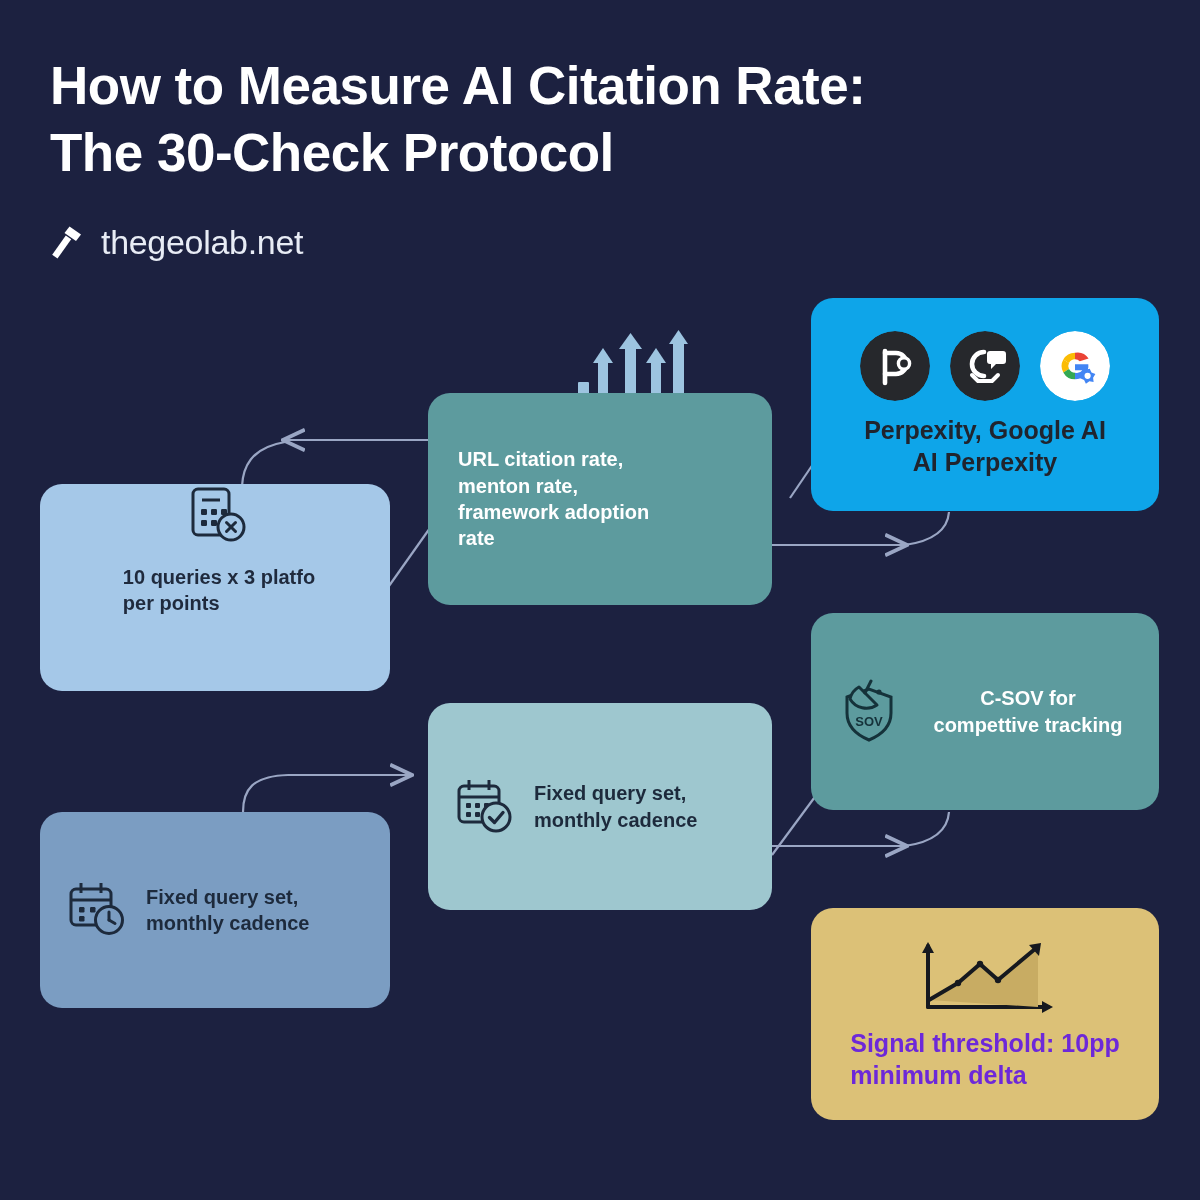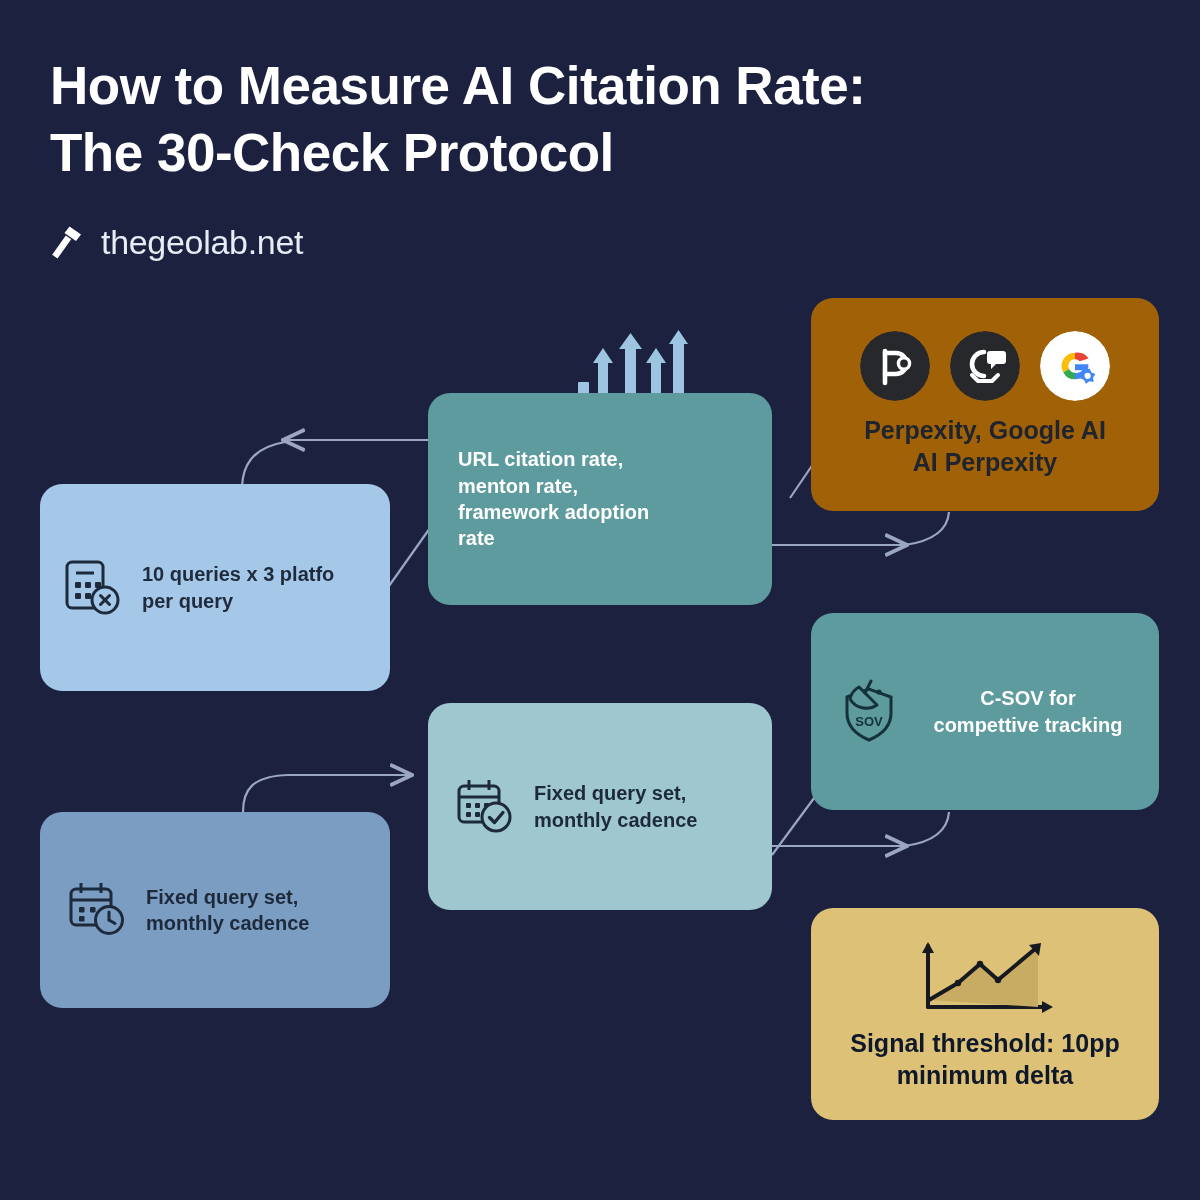--- a/index.html
+++ b/index.html
@@ -34,21 +34,21 @@
   .box { position:absolute; border-radius:22px; }
   .box-inner { display:flex; align-items:center; height:100%; padding:0 26px; gap:18px; }
   .box-text { font-size:20px; font-weight:bold; line-height:1.32; }
 
   
   #box-queries {
     left:40px; top:484px; width:350px; height:207px;
     background:#a5c8e8;
   }
   #box-queries .box-text { color:#1f2a3d; white-space:nowrap; }
-  #box-queries .box-inner { padding-left:22px; }
+  #box-queries .box-inner { padding-left:34px;flex-direction:column; }
 
   
   #box-cadence-left {
     left:40px; top:812px; width:350px; height:196px;
     background:#7b9dc2;
   }
   #box-cadence-left .box-text { color:#1d2a3c; }
 
   
   #box-metrics {
@@ -61,21 +61,21 @@
   
   #box-cadence-mid {
     left:428px; top:703px; width:344px; height:207px;
     background:#9ec7cf;
   }
   #box-cadence-mid .box-text { color:#1d2a3c; }
 
   
   #box-platforms {
     left:811px; top:298px; width:348px; height:213px;
-    background:#a16207;
+    background:#0ea5e9;
   }
   #box-platforms .stack {
     height:100%; display:flex; flex-direction:column;
     align-items:center; justify-content:center; gap:14px; padding:12px 16px;
   }
   #box-platforms .icon-row { display:flex; gap:20px; align-items:center; }
   #box-platforms .caption {
     color:#20242e; font-size:25px; font-weight:bold;
     text-align:center; line-height:1.26;
   }
@@ -91,22 +91,22 @@
   
   #box-signal {
     left:811px; top:908px; width:348px; height:212px;
     background:#dcc177;
   }
   #box-signal .stack {
     height:100%; display:flex; flex-direction:column;
     align-items:center; justify-content:center; gap:6px; padding:14px 16px;
   }
   #box-signal .caption {
-    color:#0f172a; font-size:25px; font-weight:bold;
-    text-align:center; line-height:1.3;
+    color:#6d28d9; font-size:25px; font-weight:bold;
+    line-height:1.3;
   }
 
   .circle-icon { width:70px; height:70px; border-radius:50%; display:block; }
   .arrows-deco { position:absolute; left:576px; top:330px; width:112px; height:68px; }
 </style>
 </head>
 <body>
 
 <div class="canvas">
 
@@ -190,21 +190,21 @@
           <rect x="23" y="36" width="6" height="6" rx="1.2"></rect>
         </g>
         <circle cx="43" cy="43" r="13" fill="#a5c8e8" stroke="#1d2a3c" stroke-width="3"></circle>
         <g stroke="#1d2a3c" stroke-width="3" stroke-linecap="round">
           <line x1="38.5" y1="38.5" x2="47.5" y2="47.5"></line>
           <line x1="47.5" y1="38.5" x2="38.5" y2="47.5"></line>
         </g>
       </svg>
       <div class="box-text">
         <div>10 queries x 3 platfo</div>
-        <div>per query</div>
+        <div>per points</div>
       </div>
     </div>
   </div>
 
   <div class="box" id="box-metrics">
     <div class="box-inner">
       <div class="box-text">
         <div>URL citation rate,</div>
         <div>menton rate,</div>
         <div>framework adoption</div>

